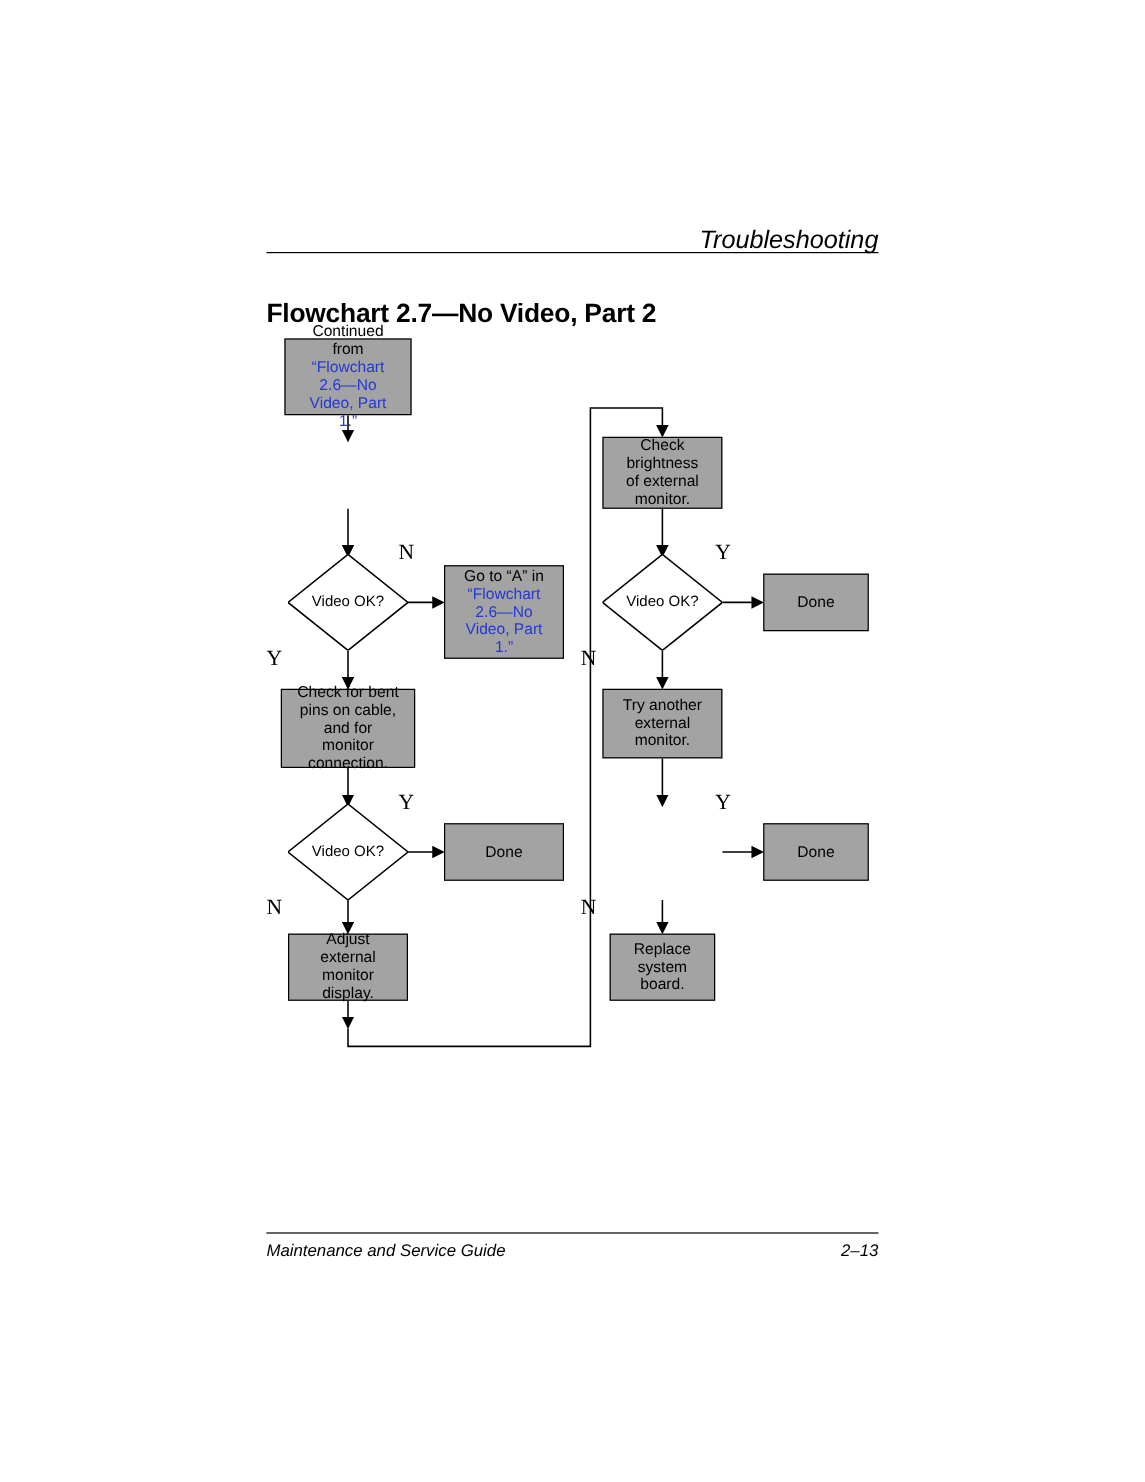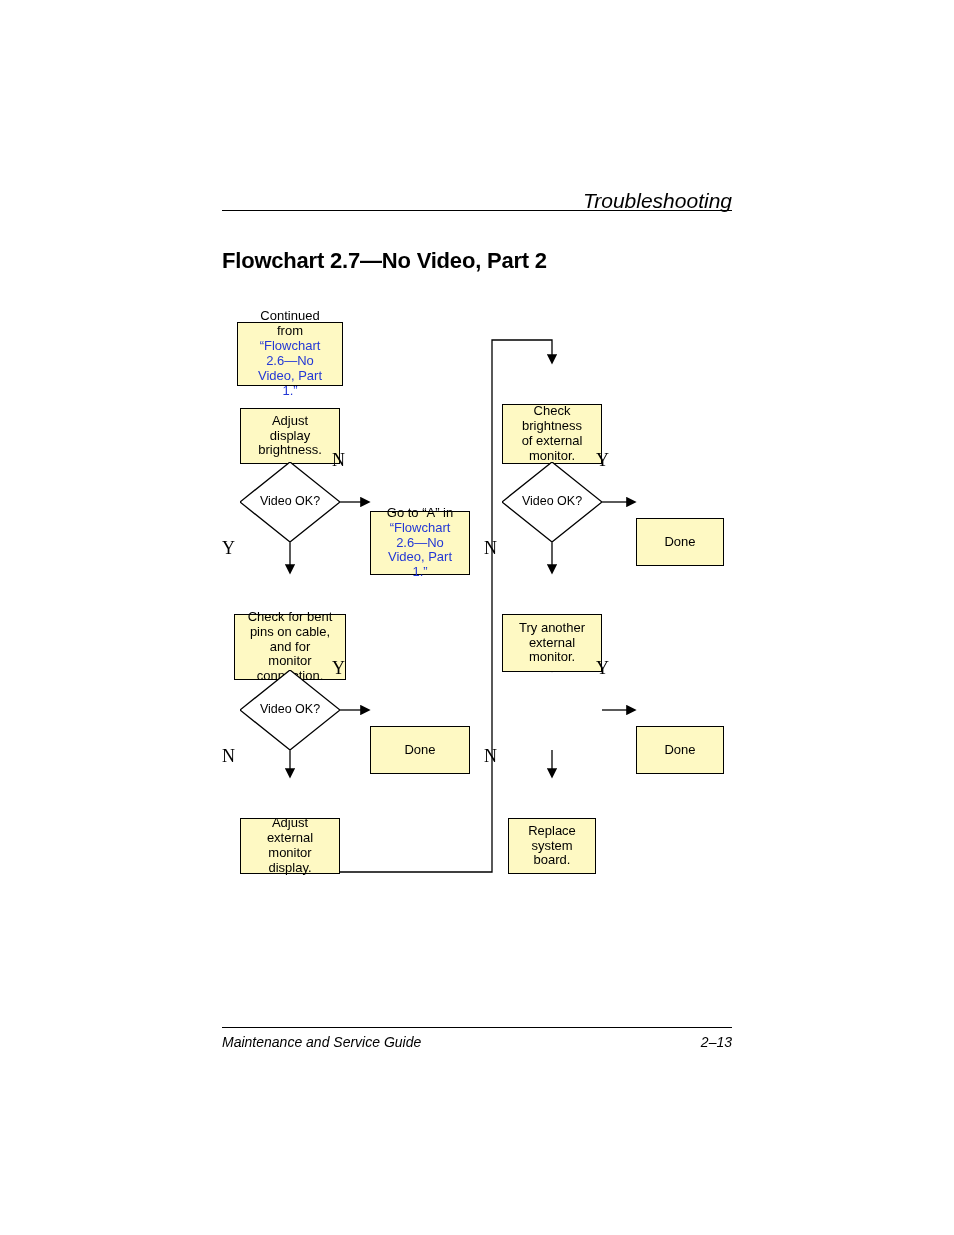--- a/index.html
+++ b/index.html
@@ -62,29 +62,28 @@
   .flow {
     position: absolute;
     left: 222px;
     top: 282px;
     width: 510px;
     height: 596px;
   }
   .node {
     position: absolute;
     box-sizing: border-box;
-    background: #fef9c3;
+    background: #a3a3a3;
     display: flex;
     align-items: center;
     justify-content: center;
     text-align: center;
     font-size: 13px;
     line-height: 1.15;
     padding: 4px 12px;
-    margin-top: 40px;
   }
   .box {
     border: 1px solid #000;
   }
   .box-strong {
     border: 1.5px solid #000;
   }
   .link {
     color: #2338d6;
   }
@@ -162,34 +161,31 @@
       <line x1="380" y1="428" x2="412" y2="428" stroke="#000" stroke-width="1.3" marker-end="url(#arrow)"></line>
     </svg>
 
     <div class="node box" style="left:15px; top:0; width:106px; height:64px;">
       <span>
         <span>Continued from</span><br>
         <span class="link">“Flowchart 2.6—No Video, Part 1.”</span>
       </span>
     </div>
 
-    <div class="node box-strong" style="left:18px; top:86px; width:100px; height:56px;">
-      <span class="wrap">Adjust display brightness.</span>
-    </div>
 
     <div class="diamond" style="left:18px; top:180px;">
       <svg width="100" height="80">
           <polygon points="50,0 100,40 50,80 0,40" fill="#fff" stroke="#000" stroke-width="1.3"></polygon>
         </svg>
       <div class="dlabel">Video OK?</div>
     </div>
     <div class="lbl" style="left:110px; top:168px;">N</div>
     <div class="lbl" style="left:0px;  top:256px;">Y</div>
 
-    <div class="node box" style="left:148px; top:189px; width:100px; height:64px;">
+    <div class="node box" style="left:148px; top:189px; width:100px; height:78px;">
       <span>
         <span>Go to “A” in</span><br>
         <span class="link">“Flowchart 2.6—No Video, Part 1.”</span>
       </span>
     </div>
 
     <div class="node box-strong" style="left:12px; top:292px; width:112px; height:66px;">
       <span class="wrap">Check for bent pins on cable, and for monitor connection.</span>
     </div>
 

